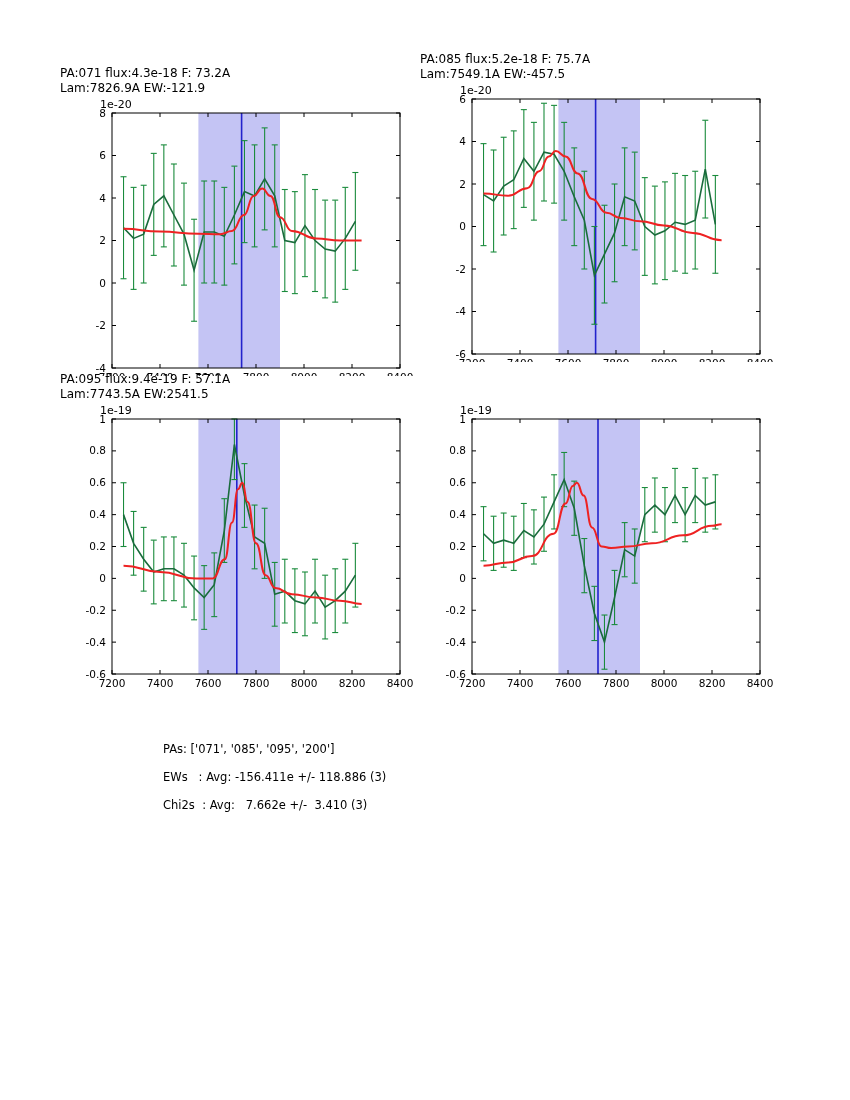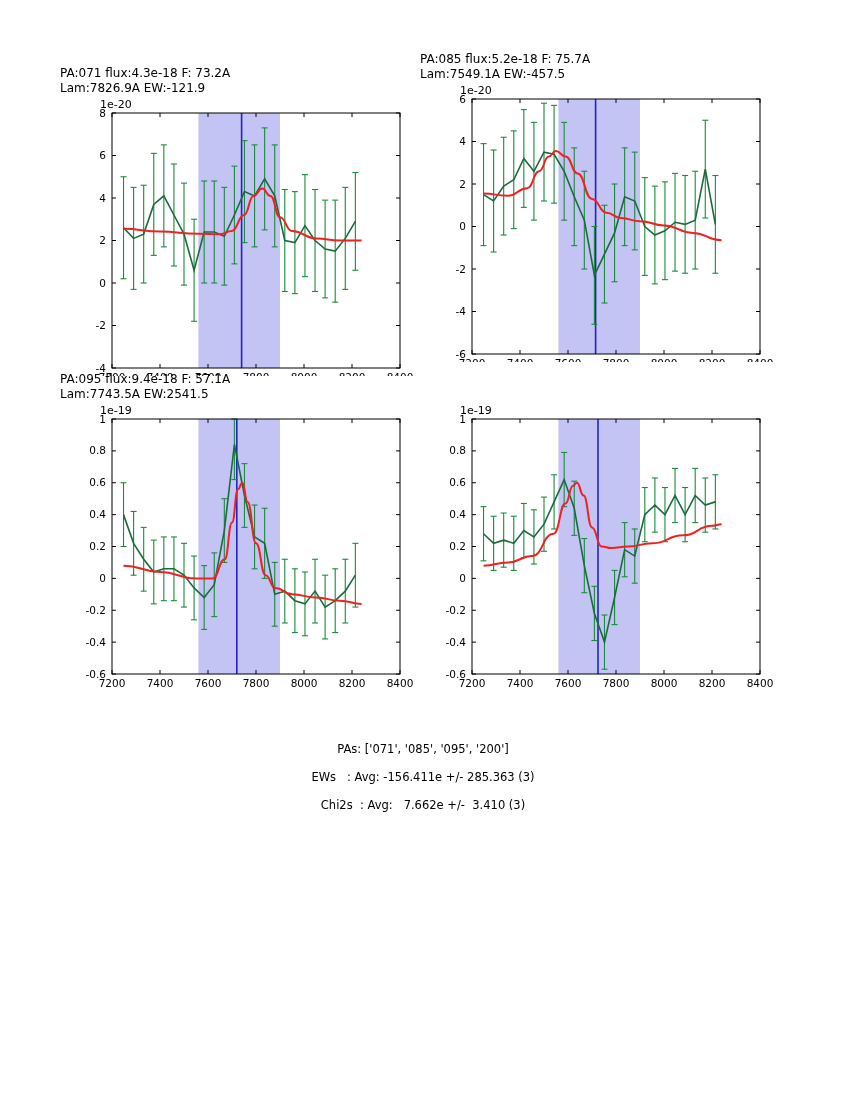--- a/index.html
+++ b/index.html
@@ -48,21 +48,20 @@
     position: absolute;
     left: 163px;
     top: 735px;
     width: 520px;
   }
   .summary-line {
     font-size: 11.5px;
     line-height: 28px;
     color: #000;
     white-space: pre;
-    text-align: center;
   }
 </style>
 </head>
 <body>
 
 <div class="page">
 
   <div class="panel" style="left:60px; top:66px; width:360px; height:310px;">
     <div class="panel-title">PA:071 flux:4.3e-18 F: 73.2A
 Lam:7826.9A EW:-121.9</div>
@@ -315,21 +314,21 @@
         <line x1="52" y1="89.5" x2="56" y2="89.5" stroke="#000" stroke-width="1"></line>
         <line x1="340" y1="89.5" x2="336" y2="89.5" stroke="#000" stroke-width="1"></line>
         <text x="46" y="93.1" text-anchor="end" font-size="10.5" font-family="&quot;DejaVu Sans&quot;, sans-serif" fill="#000">4</text>
         <line x1="52" y1="47" x2="56" y2="47" stroke="#000" stroke-width="1"></line>
         <line x1="340" y1="47" x2="336" y2="47" stroke="#000" stroke-width="1"></line>
         <text x="46" y="50.6" text-anchor="end" font-size="10.5" font-family="&quot;DejaVu Sans&quot;, sans-serif" fill="#000">6</text>
       </svg>
   </div>
 
   <div class="panel" style="left:60px; top:372px; width:360px; height:320px;">
-    <div class="panel-title">PA:095 flux:9.4e-18 F: 57.1A
+    <div class="panel-title">PA:095 flux:9.4e-19 F: 57.1A
 Lam:7743.5A EW:2541.5</div>
     <div class="exp-label" style="left:40px; top:32px;">1e-19</div>
     <svg class="plot-svg" id="svg2" width="360" height="320">
         <rect x="138.39999999999998" y="47" width="81.60000000000002" height="255" fill="#b0b0f0" fill-opacity="0.75" stroke="none"></rect>
         <line x1="176.8" y1="47" x2="176.8" y2="302" stroke="#2222cc" stroke-width="1.6"></line>
         <g stroke="#1a8b3c" stroke-width="1.1">
           <line x1="63.519999999999996" y1="110.74999999999997" x2="63.519999999999996" y2="174.5"></line>
           <line x1="60.519999999999996" y1="110.74999999999997" x2="66.52" y2="110.74999999999997"></line>
           <line x1="60.519999999999996" y1="174.5" x2="66.52" y2="174.5"></line>
           <line x1="73.6" y1="139.4375" x2="73.6" y2="203.1875"></line>
@@ -584,17 +583,17 @@
         <line x1="340" y1="78.87500000000003" x2="336" y2="78.87500000000003" stroke="#000" stroke-width="1"></line>
         <text x="46" y="82.47500000000002" text-anchor="end" font-size="10.5" font-family="&quot;DejaVu Sans&quot;, sans-serif" fill="#000">0.8</text>
         <line x1="52" y1="47" x2="56" y2="47" stroke="#000" stroke-width="1"></line>
         <line x1="340" y1="47" x2="336" y2="47" stroke="#000" stroke-width="1"></line>
         <text x="46" y="50.6" text-anchor="end" font-size="10.5" font-family="&quot;DejaVu Sans&quot;, sans-serif" fill="#000">1</text>
       </svg>
   </div>
 
   <div class="summary">
     <div class="summary-line">PAs: ['071', '085', '095', '200']</div>
-    <div class="summary-line">EWs   : Avg: -156.411e +/- 285.363 (3)</div>
+    <div class="summary-line">EWs   : Avg: -156.411e +/- 118.886 (3)</div>
     <div class="summary-line">Chi2s  : Avg:   7.662e +/-  3.410 (3)</div>
   </div>
 
 </div>
 
 </body></html>

